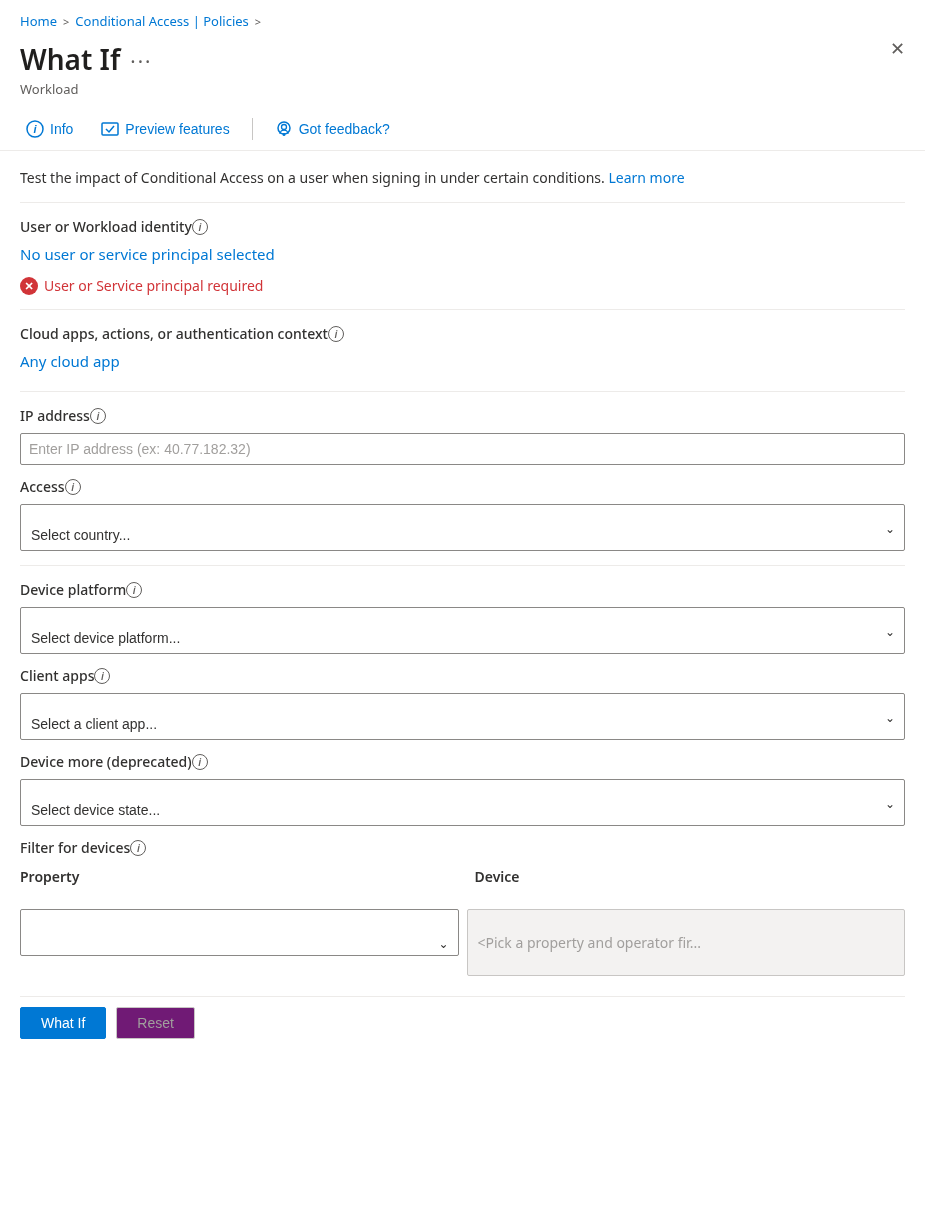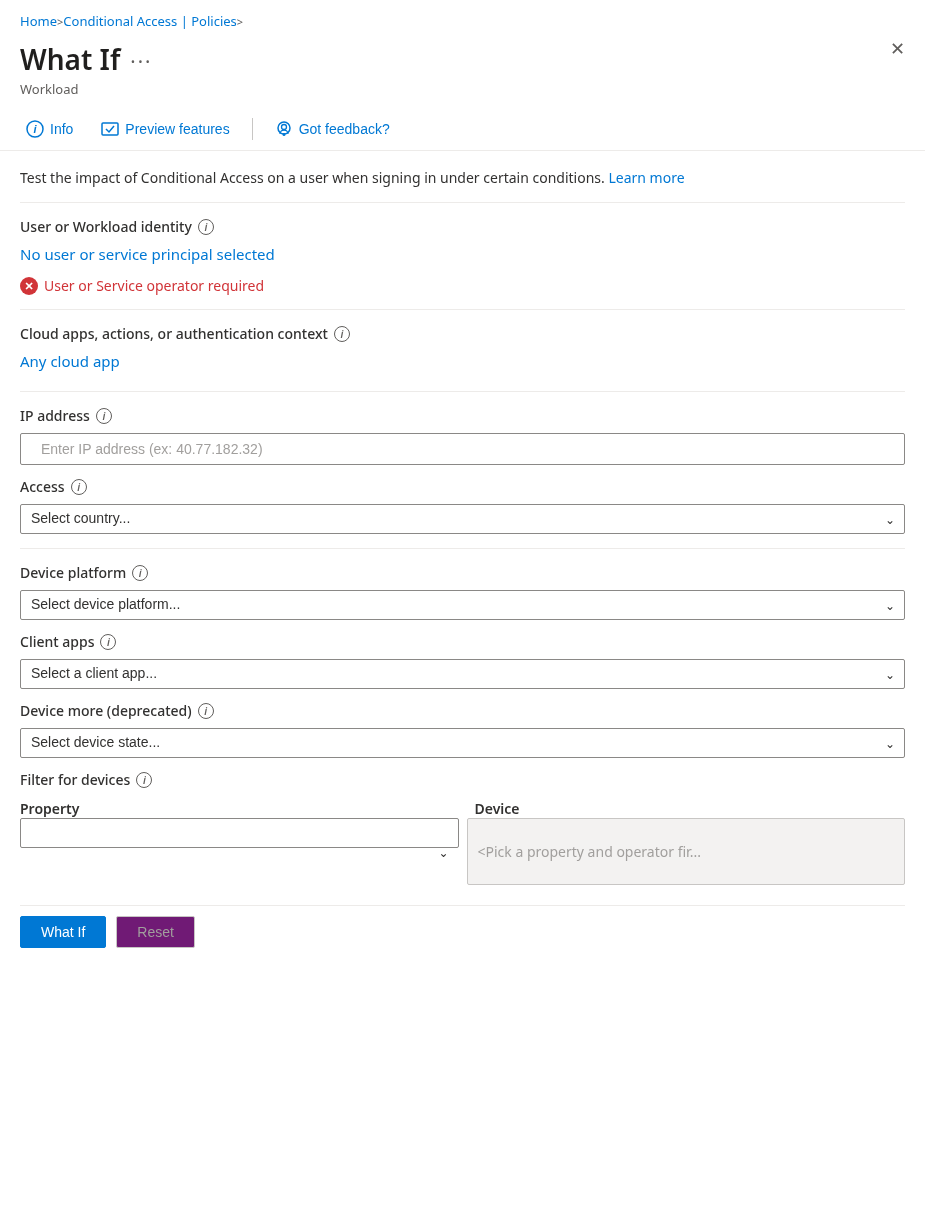--- a/index.html
+++ b/index.html
@@ -13,20 +13,21 @@
     }
     .page-container {
       width: 925px;
       padding: 0;
       position: relative;
     }
     
     .breadcrumb {
       display: flex;
       align-items: center;
+      gap: 6px;
       padding: 12px 20px 6px 20px;
       font-size: 13px;
       color: #0078d4;
     }
     .breadcrumb a {
       color: #0078d4;
       text-decoration: none;
       cursor: pointer;
     }
     .breadcrumb-sep {
@@ -124,21 +125,20 @@
       border-top: 1px solid #edebe9;
       margin: 14px 0;
     }
     
     .field-section {
       margin-bottom: 6px;
     }
     .field-label {
       display: flex;
       align-items: center;
-      gap: 6px;
       font-size: 14px;
       font-weight: 500;
       color: #323130;
       margin-bottom: 8px;
     }
     .info-icon {
       width: 16px;
       height: 16px;
       border: 1.5px solid #605e5c;
       border-radius: 50%;
@@ -181,38 +181,38 @@
     }
     .error-text {
       color: #d13438;
       font-size: 14px;
     }
     
     .text-input {
       width: 100%;
       border: 1px solid #8a8886;
       border-radius: 2px;
-      padding: 7px 20px;
+      padding: 7px 8px;
       font-size: 14px;
       color: #323130;
       outline: none;
     }
     .text-input::placeholder {
       color: #a19f9d;
     }
     
     .select-wrapper {
       position: relative;
       width: 100%;
     }
     .select-field {
       width: 100%;
       border: 1px solid #8a8886;
       border-radius: 2px;
-      padding: 5px 36px 7px 10px;
+      padding: 22px 36px 7px 10px;
       font-size: 14px;
       color: #323130;
       background: #fff;
       appearance: none;
       cursor: pointer;
       outline: none;
     }
     .select-chevron {
       position: absolute;
       right: 10px;
@@ -224,21 +224,21 @@
     }
     
     .filter-table {
       width: 100%;
       margin-top: 10px;
     }
     .filter-table-header {
       display: grid;
       grid-template-columns: 1fr 1fr;
       gap: 24px;
-      margin-bottom: 0;
+      margin-bottom: 23px;
     }
     .filter-col-header {
       font-weight: 600;
       font-size: 14px;
       color: #323130;
     }
     .filter-table-row {
       display: grid;
       grid-template-columns: 1fr 1fr;
       gap: 8px;
@@ -352,21 +352,21 @@
     <hr class="section-divider">
 
     <div class="field-section">
       <div class="field-label">
         <span>User or Workload identity</span>
         <span class="info-icon">i</span>
       </div>
       <a class="link-value">No user or service principal selected</a>
       <div class="error-row">
         <span class="error-icon">✕</span>
-        <span class="error-text">User or Service operator required</span>
+        <span class="error-text">User or Service principal required</span>
       </div>
     </div>
 
     <hr class="section-divider">
 
     <div class="field-section">
       <div class="field-label">
         <span>Cloud apps, actions, or authentication context</span>
         <span class="info-icon">i</span>
       </div>

